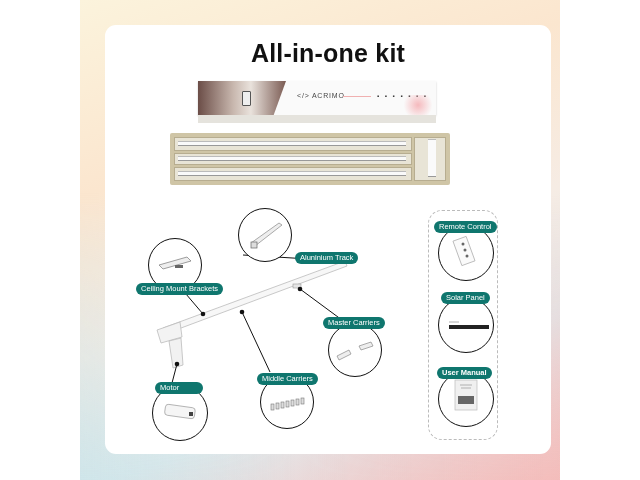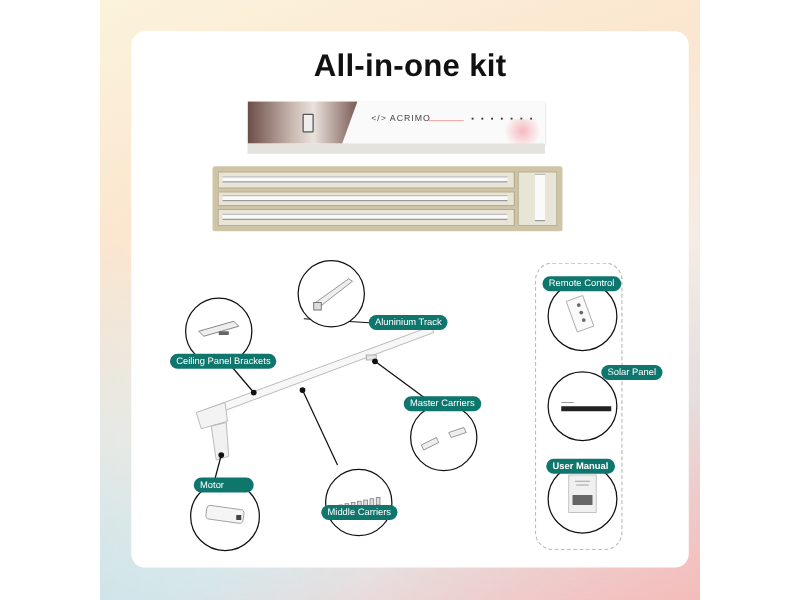--- a/index.html
+++ b/index.html
@@ -87,21 +87,21 @@
       </svg>
   </div>
   <div class="tag" style="left:146px;top:227px;margin-left:44px;">Aluninium Track</div>
 
   <div class="circle" style="left:43px;top:213px;width:52px;height:52px;">
     <svg width="52" height="52">
         <polygon points="10,26 38,18 42,22 14,30" fill="#eee" stroke="#777" stroke-width="0.7"></polygon>
         <rect x="26" y="26" width="8" height="3" fill="#666"></rect>
       </svg>
   </div>
-  <div class="tag" style="left:31px;top:258px;">Ceiling Panel Brackets</div>
+  <div class="tag" style="left:31px;top:258px;">Ceiling Mount Brackets</div>
 
   <div class="circle" style="left:223px;top:298px;width:52px;height:52px;">
     <svg width="52" height="52">
         <polygon points="8,32 20,26 22,30 10,36" fill="#eee" stroke="#888" stroke-width="0.7"></polygon>
         <polygon points="30,22 42,18 44,22 32,26" fill="#eee" stroke="#888" stroke-width="0.7"></polygon>
       </svg>
   </div>
   <div class="tag" style="left:218px;top:292px;text-align:center;">Master Carriers</div>
 
   <div class="circle" style="left:155px;top:350px;width:52px;height:52px;">
@@ -110,21 +110,21 @@
           <rect x="10" y="28" width="3" height="6"></rect>
           <rect x="15" y="27" width="3" height="6"></rect>
           <rect x="20" y="26" width="3" height="6"></rect>
           <rect x="25" y="25" width="3" height="6"></rect>
           <rect x="30" y="24" width="3" height="6"></rect>
           <rect x="35" y="23" width="3" height="6"></rect>
           <rect x="40" y="22" width="3" height="6"></rect>
         </g>
       </svg>
   </div>
-  <div class="tag" style="left:152px;top:348px;margin-top:31px;">Middle Carriers</div>
+  <div class="tag" style="left:152px;top:348px;">Middle Carriers</div>
 
   <div class="circle" style="left:47px;top:360px;width:54px;height:54px;">
     <svg width="54" height="54">
         <rect x="12" y="20" width="30" height="11" rx="3" fill="#f5f5f5" stroke="#999" stroke-width="0.7" transform="rotate(8 27 25)"></rect>
         <rect x="36" y="26" width="4" height="4" fill="#444"></rect>
       </svg>
   </div>
   <div class="tag" style="left:50px;top:357px;width:38px;text-align:left;">Motor</div>
 
   <div class="side-panel"></div>
@@ -138,21 +138,21 @@
       </svg>
   </div>
   <div class="tag" style="left:329px;top:196px;">Remote Control</div>
 
   <div class="circle" style="left:333px;top:272px;width:54px;height:54px;">
     <svg width="54" height="54">
         <rect x="10" y="27" width="40" height="4" fill="#222"></rect>
         <line x1="10" y1="24" x2="20" y2="24" stroke="#999" stroke-width="0.8"></line>
       </svg>
   </div>
-  <div class="tag" style="left:336px;top:267px;margin-left:40px;">Solar Panel</div>
+  <div class="tag" style="left:336px;top:267px;">Solar Panel</div>
 
   <div class="circle" style="left:333px;top:346px;width:54px;height:54px;">
     <svg width="54" height="54">
         <rect x="16" y="8" width="22" height="30" fill="#f0f0f0" stroke="#bbb" stroke-width="0.7"></rect>
         <rect x="19" y="24" width="16" height="8" fill="#666"></rect>
         <line x1="21" y1="13" x2="33" y2="13" stroke="#888" stroke-width="0.6"></line>
         <line x1="22" y1="16" x2="32" y2="16" stroke="#888" stroke-width="0.6"></line>
       </svg>
   </div>
   <div class="tag" style="left:332px;top:342px;font-weight:bold;">User Manual</div>

